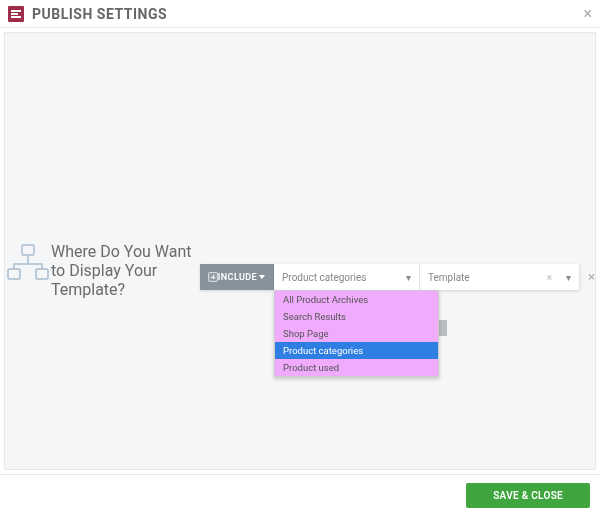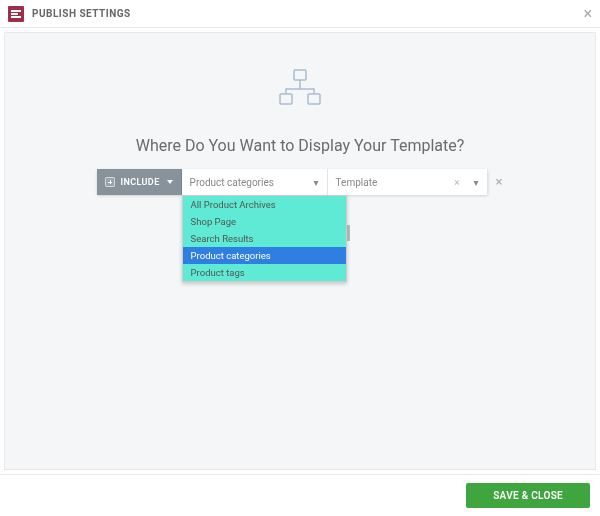--- a/index.html
+++ b/index.html
@@ -19,38 +19,38 @@
     padding: 0 8px;
     gap: 8px;
   }
   .logo {
     width: 16px; height: 16px; background: #9f2e4a;
     display:flex; align-items:center; justify-content:center;
     border-radius:1px;
   }
   .logo svg { display:block; }
   .header-title {
-    font-size: 10px; font-weight: 700; letter-spacing: .5px;
+    font-size: 14px; font-weight: 700; letter-spacing: .5px;
     color: #666;
   }
   .header-close {
     margin-left: auto;
     font-size: 16px; color: #aaa;
     cursor: pointer; line-height: 1;
   }
 
   
   .panel {
     flex: 1;
     margin: 4px;
     background: #f5f6f7;
     border: 1px solid #e8e8e8;
     position: relative;
-    padding-top: 36px;
-    display:flex; flex-direction:column; align-items:center;
+    padding-top: 52px;
+    display:flex; flex-direction:row; align-items:center;
   }
   .hierarchy-icon { color:#a9bdd1; margin-bottom:28px; }
   .panel-title {
     font-size: 16px; color: #6b6b6b;
     margin-bottom: 14px;
     font-weight: 400;
   }
   .panel-desc {
     font-size: 10.5px; color: #a8a8a8;
     text-align:center; line-height:1.5;
@@ -72,21 +72,20 @@
     position: relative;
   }
   .include-btn {
     background: #87929b;
     color: #fff;
     font-size: 9px;
     font-weight: 600;
     letter-spacing: .4px;
     display:flex; align-items:center;
     padding: 0 8px;
-    gap:5px;
     border-right: 1px solid #7a848c;
   }
   .include-btn .plus-box {
     width:10px; height:10px; background:rgba(255,255,255,.15);
     border:1px solid rgba(255,255,255,.6);
     border-radius:2px;
     position:relative;
   }
   .include-btn .plus-box::before, .include-btn .plus-box::after{
     content:""; position:absolute; background:#fff;
@@ -125,21 +124,21 @@
     color:#aaa; font-size:13px; cursor:pointer;
     align-self:center;
     line-height:26px;
   }
 
   
   .dropdown {
     position:absolute;
     top: 26px; left: 0;
     width: 165px;
-    background:#5eead4;
+    background:#f0abfc;
     border:1px solid #ccc;
     box-shadow: 0 2px 4px rgba(0,0,0,.2);
     z-index:10;
   }
   .dropdown-item {
     font-size:9.5px; color:#555;
     padding: 3px 8px;
     white-space:nowrap;
   }
   .dropdown-item.selected {
@@ -214,24 +213,24 @@
         <span>INCLUDE</span>
         <span class="include-caret"></span>
       </div>
 
       <div class="select-field scope">
         <span class="text">Product categories</span>
         <span class="caret">▾</span>
 
         <div class="dropdown">
           <div class="dropdown-item">All Product Archives</div>
+          <div class="dropdown-item">Search Results</div>
           <div class="dropdown-item">Shop Page</div>
-          <div class="dropdown-item">Search Results</div>
           <div class="dropdown-item selected">Product categories</div>
-          <div class="dropdown-item">Product tags</div>
+          <div class="dropdown-item">Product used</div>
         </div>
       </div>
 
       <div class="select-field value">
         <span class="text">Template</span>
         <span class="clear">×</span>
         <span class="caret">▾</span>
       </div>
     </div>
 

